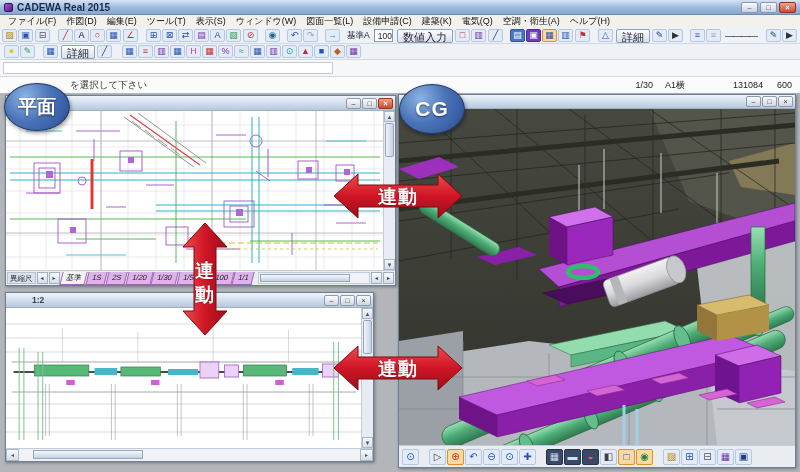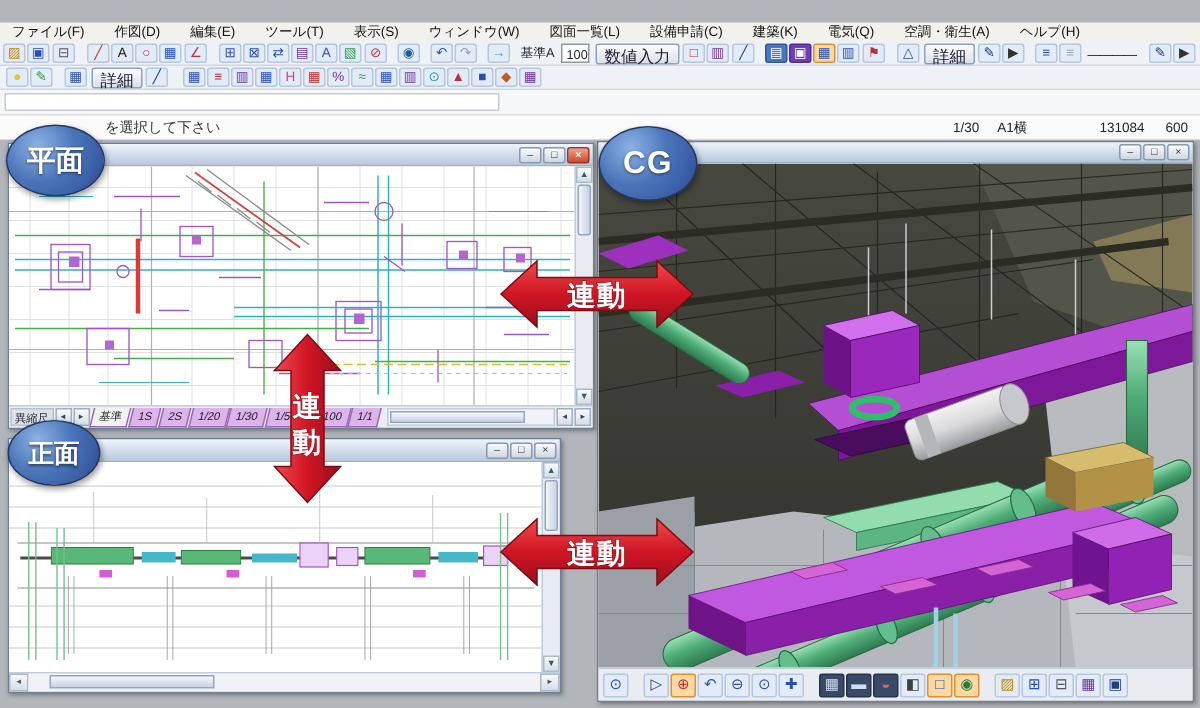--- a/index.html
+++ b/index.html
@@ -8,21 +8,21 @@
         font-family:"Liberation Sans","DejaVu Sans",sans-serif;-webkit-font-smoothing:antialiased}
   
   .titlebar{position:absolute;left:0;top:0;right:0;height:15px;display:flex;align-items:center;gap:4px;
     padding:0 4px;background:linear-gradient(#d5e3f4,#9db9dd 55%,#87a7cf);border-bottom:1px solid #6d88ab}
   .app-icon{width:9px;height:9px;flex:none;background:linear-gradient(135deg,#a05ad0,#5a1a86);border:1px solid #3c1060;border-radius:2px}
   .title-text{font-size:10px;font-weight:bold;color:#15294b}
   .win-controls{margin-left:auto;display:flex;gap:2px}
   .wc-btn{width:17px;height:11px;font-size:7px;line-height:10px;text-align:center;color:#344a63;
     background:linear-gradient(#fbfcfe,#c7d3e2);border:1px solid #8497ae;border-radius:2px}
   .wc-close{background:linear-gradient(#f0a18c,#d34a2e);border-color:#99301d;color:#fff;font-weight:bold}
-  .menubar{position:absolute;left:0;top:15px;right:0;height:14px;display:flex;align-items:center;gap:14px;
+  .menubar{position:absolute;left:0;top:15px;right:0;height:14px;display:flex;align-items:center;gap:4px;
     padding:0 5px;background:#f2f1ec;border-bottom:1px solid #d9d7cd;font-size:9px;color:#111}
   .menu-item{padding:0 3px;white-space:nowrap}
   
   .tbrow{position:absolute;left:0;right:0;display:flex;align-items:center;background:#eef1f5;
     border-bottom:1px solid #d3d8de;padding:0 2px;font-size:8.5px;color:#223}
   .tb1{top:28px;height:16px}.tb2{top:44px;height:16px}
   .strip{display:inline-flex;align-items:center}
   .tbicon{display:inline-flex;flex:none;width:15px;height:13px;align-items:center;justify-content:center;
     font-size:9px;line-height:1;background:#e2ebf7;border:1px solid #b6c8e0;border-radius:2px;margin-right:1px}
   .tb-label{font-size:8.5px;margin:0 2px 0 6px;white-space:nowrap}
@@ -122,20 +122,29 @@
           <stop offset="0.5" stop-color="#d9d9db"></stop>
           <stop offset="1" stop-color="#9b9ca0"></stop>
       </linearGradient>
       <linearGradient id="bgg" x1="0" y1="0" x2="0" y2="1">
         <stop offset="0" stop-color="#474840"></stop>
           <stop offset="1" stop-color="#30312a"></stop>
       </linearGradient>
     </defs>
   </svg>
 
+  <div class="titlebar">
+    <span class="app-icon"></span>
+    <span class="title-text">CADEWA Real 2015</span>
+    <span class="win-controls">
+      <span class="wc-btn">–</span>
+      <span class="wc-btn">□</span>
+      <span class="wc-btn wc-close">×</span>
+    </span>
+  </div>
 
   <div class="menubar">
 
   <span class="menu-item">ファイル(F)</span>
       <span class="menu-item">作図(D)</span>
       <span class="menu-item">編集(E)</span>
       <span class="menu-item">ツール(T)</span>
       <span class="menu-item">表示(S)</span>
       <span class="menu-item">ウィンドウ(W)</span>
       <span class="menu-item">図面一覧(L)</span>
@@ -522,21 +531,20 @@
         <span class="tbicon" style="color: rgb(32, 128, 64); background: rgb(251, 217, 160); border-color: rgb(224, 144, 48);">◉</span>
         <span class="tbicon" style="color: rgb(184, 134, 11); margin-left: 9px;">▨</span>
         <span class="tbicon" style="color: rgb(40, 80, 176);">⊞</span>
         <span class="tbicon" style="color: rgb(85, 85, 85);">⊟</span>
         <span class="tbicon" style="color: rgb(112, 48, 160);">▦</span>
         <span class="tbicon" style="color: rgb(32, 64, 128);">▣</span>
       </div>
   </div>
 
   <div class="balloon plan-b">平面</div>
-  <div class="balloon front-b">正面</div>
   <div class="balloon cg-b">CG</div>
 
   <svg class="arrow" style="left:333px;top:169px" width="130" height="54" viewBox="0 0 130 54">
     <polygon points="1,27 25,5 25,16 105,16 105,5 129,27 105,49 105,38 25,38 25,49" fill="url(#agh)" stroke="#7e0a12" stroke-width="1"></polygon>
     <text x="65" y="34" text-anchor="middle" class="arrow-text">連動</text>
   </svg>
 
   <svg class="arrow" style="left:175px;top:222px" width="60" height="114" viewBox="0 0 60 114">
     <polygon points="30,1 8,25 19,25 19,89 8,89 30,113 52,89 41,89 41,25 52,25" fill="url(#agv)" stroke="#7e0a12" stroke-width="1"></polygon>
     <text x="30" y="55" text-anchor="middle" class="arrow-text">連</text>

